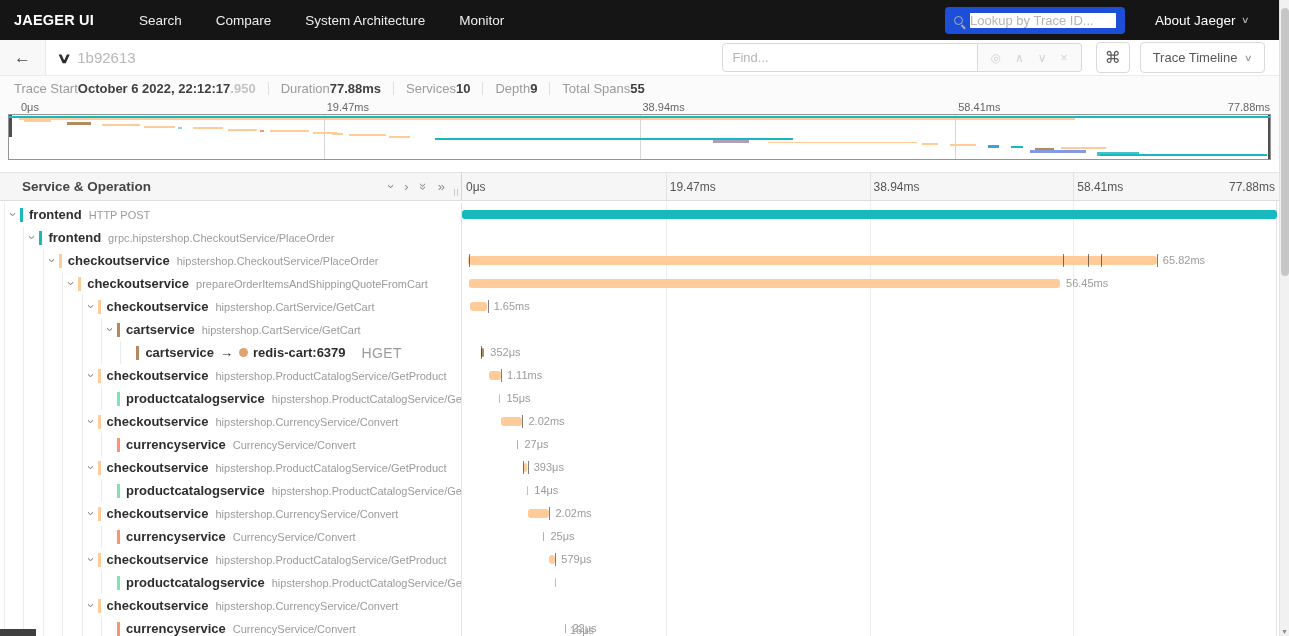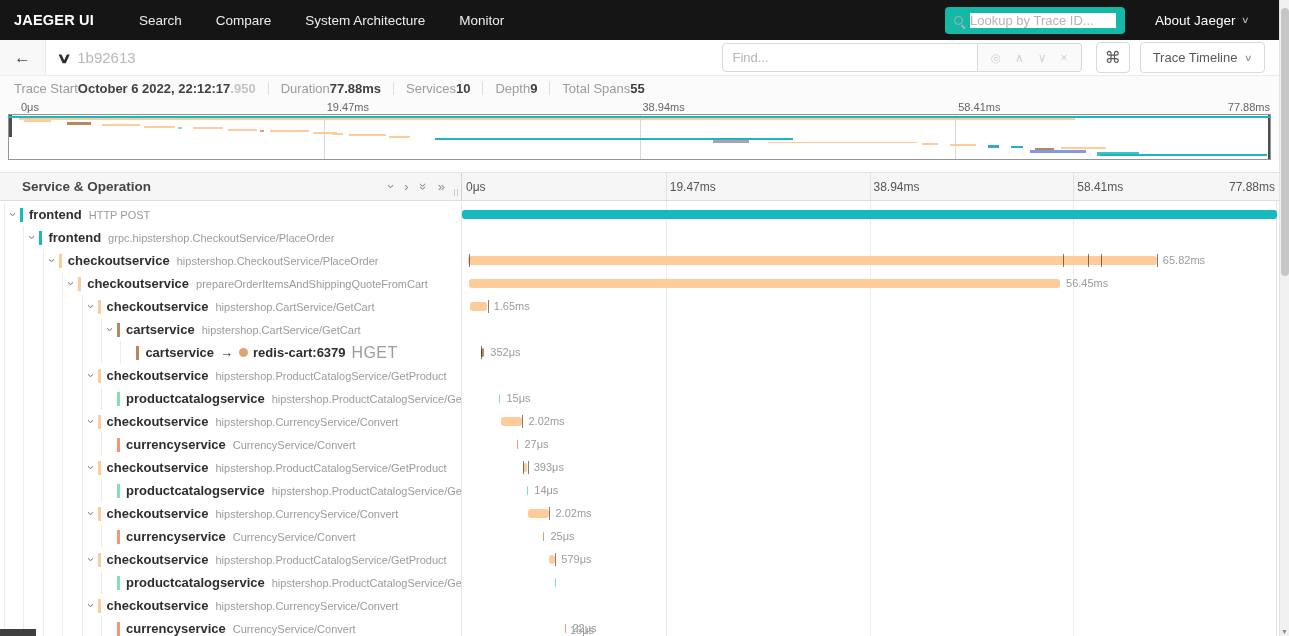--- a/index.html
+++ b/index.html
@@ -4,21 +4,21 @@
 <style>
   *{box-sizing:border-box;margin:0;padding:0}
   html,body{width:1289px;height:636px;overflow:hidden;background:#fff;font-family:"Liberation Sans",sans-serif}
   body{position:relative}
 
   
   .nav{height:40px;background:#151515;display:flex;align-items:center;padding:0 14px;color:#fff}
   .brand{font-weight:700;font-size:14.5px;margin-right:28px;letter-spacing:.2px}
   .nav-item{font-size:13.5px;color:#ededed;padding:0 17px;cursor:pointer;white-space:nowrap}
   .nav-right{margin-left:auto;display:flex;align-items:center;padding-right:26px}
-  .lookup{width:180px;height:27px;background:#14b8a6;border-radius:4px;display:flex;align-items:center;padding:0 9px;margin-right:30px}
+  .lookup{width:180px;height:27px;background:#1d4ed8;border-radius:4px;display:flex;align-items:center;padding:0 9px;margin-right:30px}
   .mag{width:9px;height:9px;border:1.5px solid #b0b0b0;border-radius:50%;position:relative;margin-right:7px;flex:none}
   .mag::after{content:"";position:absolute;width:5px;height:1.5px;background:#b0b0b0;transform:rotate(45deg);left:6px;top:9px}
   .lookup input{border:none;outline:none;flex:1;font-size:13px;color:#333;font-family:inherit;min-width:0}
   .lookup input::placeholder{color:#b4b4b4}
   .about{font-size:13.5px;display:flex;align-items:center;gap:7px;cursor:pointer}
   .caret{font-size:9px;color:#bdbdbd;transform:scaleX(1.3)}
 
   
   .header{height:36px;display:flex;align-items:center;border-bottom:1px solid #ececec;background:#fff}
   .back{width:46px;height:100%;background:#f8f8f8;border-right:1px solid #e8e8e8;display:flex;align-items:center;justify-content:center;font-size:17px;color:#4a4a4a;cursor:pointer}
@@ -72,21 +72,21 @@
   .row{height:23px;display:flex;position:relative;cursor:pointer}
   .rl{width:462px;flex:none;position:relative;border-right:1px solid #e4e4e4;display:flex;align-items:center;overflow:hidden;background:#fff}
   .guide{position:absolute;top:0;bottom:0;width:1px;background:#ececec}
   .chev{width:13px;flex:none;font-size:13px;color:#8f8f8f;transform:rotate(90deg);text-align:center;line-height:1}
   .nochev{width:13px;flex:none}
   .cbar{width:3px;height:14px;margin-right:6px;flex:none}
   .svc{font-size:13px;font-weight:700;color:#2e2e2e;white-space:nowrap}
   .op{font-size:11px;color:#9b9b9b;margin-left:7px;white-space:nowrap}
   .refarrow{font-weight:700;font-size:13px;margin:0 6px;color:#1a1a1a}
   .dot{width:9px;height:9px;border-radius:50%;margin-right:5px;flex:none}
-  .hget{font-size:16px;color:#9b9b9b;margin-left:6px;letter-spacing:.4px}
+  .hget{font-size:14px;color:#9b9b9b;margin-left:16px;letter-spacing:.4px}
   .rr{width:815px;position:relative}
   .bar{position:absolute;top:7px;height:9px;border-radius:3px}
   .btick{position:absolute;top:5px;width:1px;height:13px;background:rgba(0,0,0,.5)}
   .blabel{position:absolute;top:0;font-size:11px;color:#9b9b9b;line-height:23px;white-space:nowrap}
 
   
   .vscroll{position:absolute;right:0;top:0;width:10px;height:636px;background:#f1f1f1;border-left:1px solid #e3e3e3;z-index:60}
   .vthumb{position:absolute;left:1px;width:8px;top:8px;height:268px;background:#c6c6c6;border-radius:4px;cursor:pointer}
   .varrow{position:absolute;bottom:1px;left:0;right:0;text-align:center;font-size:7px;color:#8a8a8a}
   .hthumb{position:absolute;left:0;bottom:0;width:36px;height:7px;background:#3f3f3f;z-index:55;cursor:pointer}
@@ -350,20 +350,25 @@
         <div class="guide" style="left: 4px;"></div>
         <div class="guide" style="left: 23.4px;"></div>
         <div class="guide" style="left: 42.8px;"></div>
         <div class="guide" style="left: 62.2px;"></div>
         <div class="guide" style="left: 81.6px;"></div>
         <span class="chev">›</span>
         <span class="cbar" style="background: rgb(255, 203, 153);"></span>
         <span class="svc">checkoutservice</span>
         <span class="op">hipstershop.ProductCatalogService/GetProduct</span>
       </div>
+      <div class="rr">
+        <div class="bar" style="left: 26.9992px; width: 11.6159px; background: rgb(255, 203, 153);"></div>
+        <div class="btick" style="left: 38.9291px;"></div>
+        <span class="blabel" style="left: 44.9291px;">1.11ms</span>
+      </div>
     </div>
     <div class="row">
       <div class="rl" style="padding-left: 104px;">
         <div class="guide" style="left: 4px;"></div>
         <div class="guide" style="left: 23.4px;"></div>
         <div class="guide" style="left: 42.8px;"></div>
         <div class="guide" style="left: 62.2px;"></div>
         <div class="guide" style="left: 81.6px;"></div>
         <div class="guide" style="left: 101px;"></div>
         <span class="nochev"></span>

